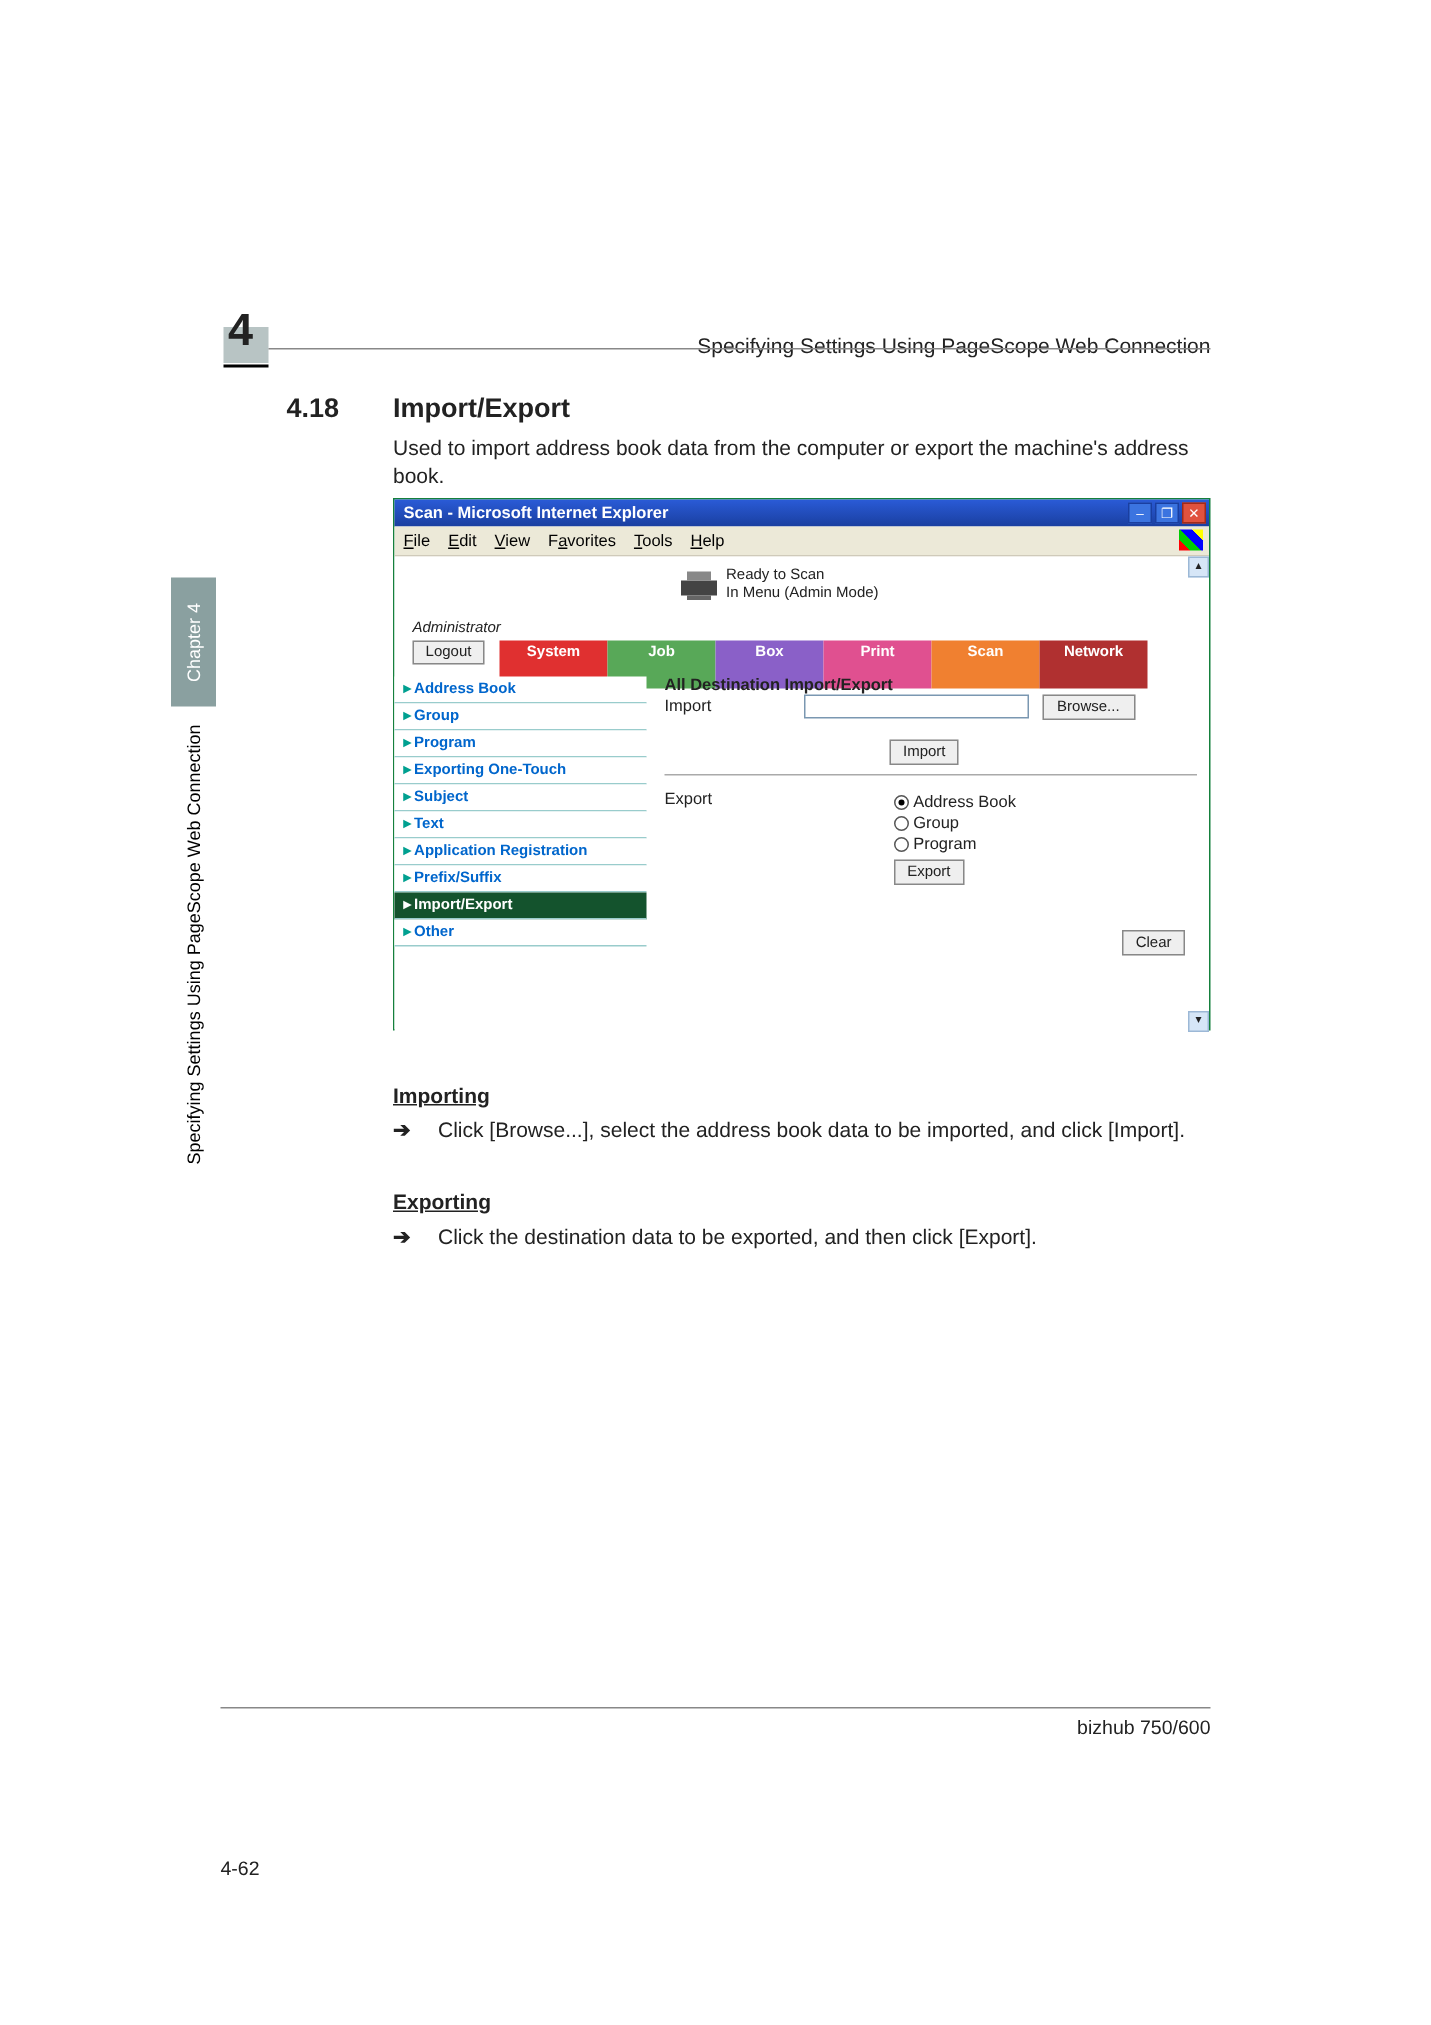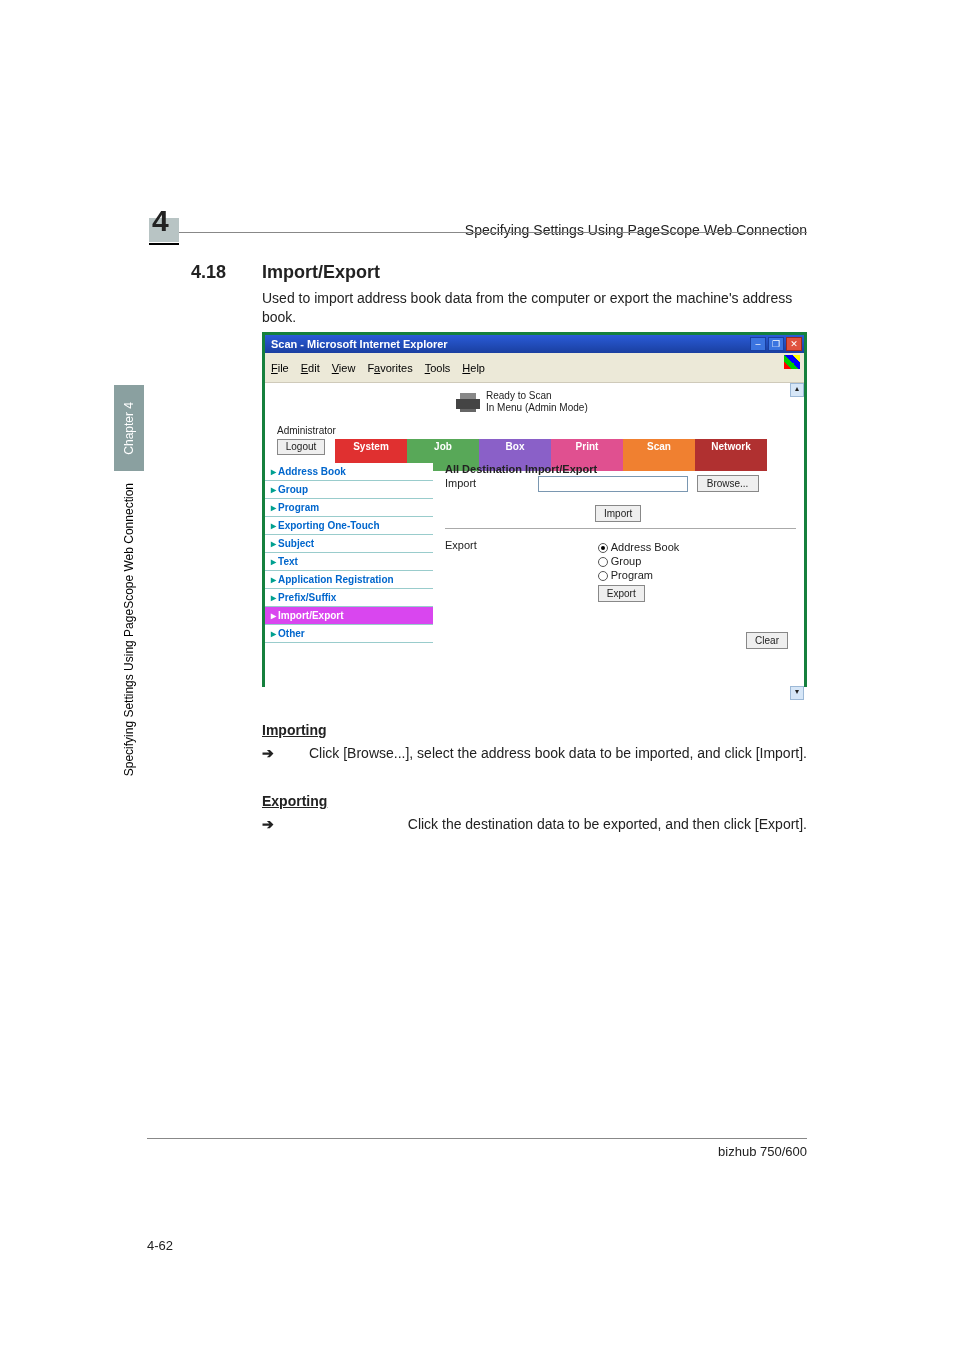--- a/index.html
+++ b/index.html
@@ -12,69 +12,69 @@
   .bignum { position: absolute; left: 152px; top: 204px; font-size: 30px; font-weight: bold; font-family: Arial, sans-serif; }
   .num-underline { position: absolute; left: 149px; top: 243px; width: 30px; height: 2px; background: #000; }
   .headline-right { position: absolute; right: 147px; top: 222px; font-size: 14px; }
   .hr-top { position: absolute; left: 179px; top: 232px; width: 628px; height: 1px; background: #888; }
 
   .sec-num { position: absolute; left: 191px; top: 262px; font-size: 18px; font-weight: bold; }
   .sec-title { position: absolute; left: 262px; top: 262px; font-size: 18px; font-weight: bold; }
   .sec-desc { position: absolute; left: 262px; top: 289px; right: 147px; font-size: 14px; line-height: 1.35; }
 
   
-  .shot { position: absolute; left: 262px; top: 332px; width: 545px; height: 355px; border: 3px solid #15803d; background: #fff; font-family: Tahoma, Arial, sans-serif; font-size: 10px; }
+  .shot { position: absolute; left: 262px; top: 332px; width: 545px; height: 355px; border: 1px solid #15803d; background: #fff; font-family: Tahoma, Arial, sans-serif; font-size: 10px; }
   .titlebar { height: 18px; background: linear-gradient(#2a5bd7, #1a3fa0); color: #fff; display: flex; align-items: center; padding: 0 2px 0 6px; }
   .tb-title { flex: 1; font-size: 11px; font-weight: bold; }
   .tb-btns { display: flex; gap: 2px; }
   .tb-btn { width: 16px; height: 14px; background: #3b74e0; border: 1px solid #1a3fa0; color:#fff; font-size:9px; display:flex; align-items:center; justify-content:center; }
   .tb-close { background: #e0523e; border-color: #a02a1a; }
-  .menubar { height: 30px; background: #ece9d8; border-bottom: 1px solid #cfcaba; display: flex; align-items: center; gap: 12px; padding-left: 6px; color: #000; font-size: 11px; }
+  .menubar { height: 20px; background: #ece9d8; border-bottom: 1px solid #cfcaba; display: flex; align-items: center; gap: 12px; padding-left: 6px; color: #000; font-size: 11px; }
   .menubar span u { text-decoration: underline; }
   .flag { position: absolute; right: 4px; top: 20px; width: 16px; height: 14px; background: linear-gradient(45deg,#f00 0 25%,#0c0 0 50%,#00f 0 75%,#ff0 0); }
 
   .shot-body { position: relative; height: 317px; background: #fff; }
   .upscroll { position:absolute; right:0; top:0; width:14px; height:14px; background:#d6e6f7; border:1px solid #9cb8d6; font-size:8px; text-align:center; }
   .printer-ico { position: absolute; left: 189px; top: 8px; width: 28px; height: 22px; }
   .printer-txt1 { position: absolute; left: 221px; top: 7px; font-size: 10px; }
   .printer-txt2 { position: absolute; left: 221px; top: 19px; font-size: 10px; }
-  .admin-txt { position: absolute; left: 12px; top: 42px; font-size: 10px; }
+  .admin-txt { position: absolute; left: 12px; top: 42px; font-size: 10px; font-style: italic; }
   .logout { position: absolute; left: 12px; top: 56px; width: 48px; height: 16px; border: 1px solid #888; background: #efefef; font-size: 10px; text-align: center; line-height: 14px; }
   .tabbar { position: absolute; left: 70px; top: 56px; height: 16px; display: flex; }
   .tab { width: 72px; height: 32px; font-size: 10px; color: #fff; font-weight: bold; text-align: center; line-height: 16px; }
   .t-sys { background: #e03030; }
   .t-job { background: #58a858; }
   .t-box { background: #8a60c8; }
   .t-print { background: #e05090; }
   .t-scan { background: #f08030; }
   .t-net { background: #b03030; }
 
   .sidebar { position: absolute; left: 0; top: 80px; width: 168px; }
   .side-item { height: 18px; border-bottom: 1px solid #9cc; background: #fff; color: #0066cc; font-size: 10px; font-weight: bold; padding-left: 6px; line-height: 18px; }
-  .side-item.selected { background: #d946ef; color: #fff; }
+  .side-item.selected { background: #14532d; color: #fff; }
   .side-item .tri { color: #00a090; margin-right:2px; }
   .side-item.selected .tri { color:#fff; }
 
   .main-area { position: absolute; left: 180px; top: 80px; right: 8px; }
   .mtitle { font-weight: bold; font-size: 11px; margin-bottom: 0; }
   .mlabel { font-size: 11px; margin-bottom: 6px; }
   .fileinput { width: 150px; height: 16px; border: 1px solid #7a97b1; background: #fff; display:inline-block; vertical-align:middle; }
   .browsebtn { display: inline-block; width: 62px; height: 17px; border: 1px solid #888; background: #efefef; font-size: 10px; text-align: center; line-height: 15px; margin-left: 6px; }
   .importbtn, .exportbtn, .clearbtn { display: inline-block; height: 17px; border: 1px solid #888; background: #efefef; font-size: 10px; text-align: center; line-height: 15px; padding: 0 8px; }
   .radio-row { font-size: 11px; margin: 2px 0; }
   .radio { display:inline-block; width:10px; height:10px; border:1px solid #555; border-radius:50%; vertical-align:middle; margin-right:3px; position:relative; }
   .radio.checked::after { content:""; position:absolute; left:2px; top:2px; width:4px; height:4px; border-radius:50%; background:#000; }
   .divider { height:1px; background:#aaa; margin: 6px 0 10px 0; }
   .bottom-scroll { position:absolute; right:0; bottom:0; width:14px; height:14px; background:#d6e6f7; border:1px solid #9cb8d6; font-size:8px; text-align:center; }
 
   
   .sub-head { font-size: 14px; font-weight: bold; text-decoration: underline; }
   .arrow-item { font-size: 14px; line-height: 1.35; display: flex; }
   .arrow-sym { width: 30px; flex-shrink:0; font-weight: bold; }
-  .arrow-txt { flex: 1; text-align: right; }
+  .arrow-txt { flex: 1; }
 
   .sub-import-h { position: absolute; left: 262px; top: 722px; }
   .sub-import-t { position: absolute; left: 262px; top: 744px; right: 147px; }
   .sub-export-h { position: absolute; left: 262px; top: 793px; }
   .sub-export-t { position: absolute; left: 262px; top: 815px; right: 147px; }
 
   
   .side-strip { position: absolute; left: 110px; top: 345px; width: 38px; height: 580px; display:flex; flex-direction: column; align-items:center; }
   .chapbox { width: 30px; height: 86px; background: #8aa0a0; display:flex; align-items:center; justify-content:center; margin-top:40px; }
   .vtext { writing-mode: vertical-rl; transform: rotate(180deg); font-size: 12px; color: #fff; }

